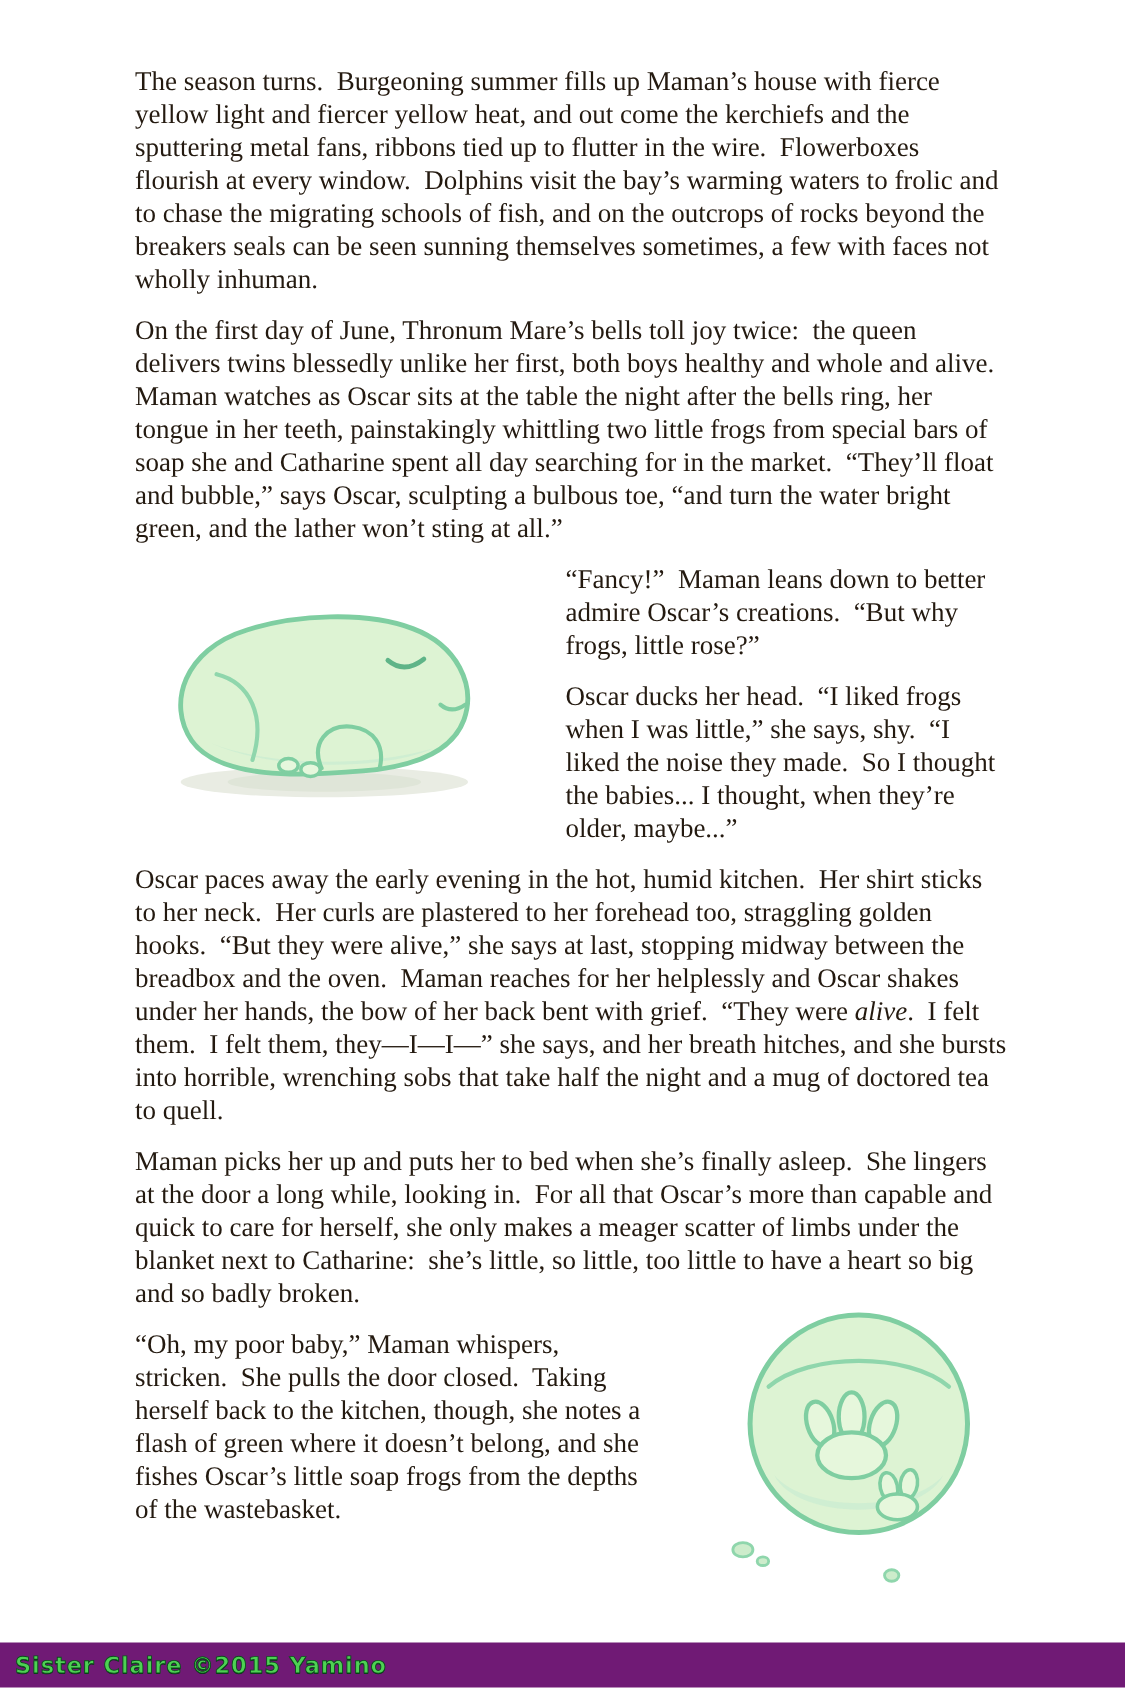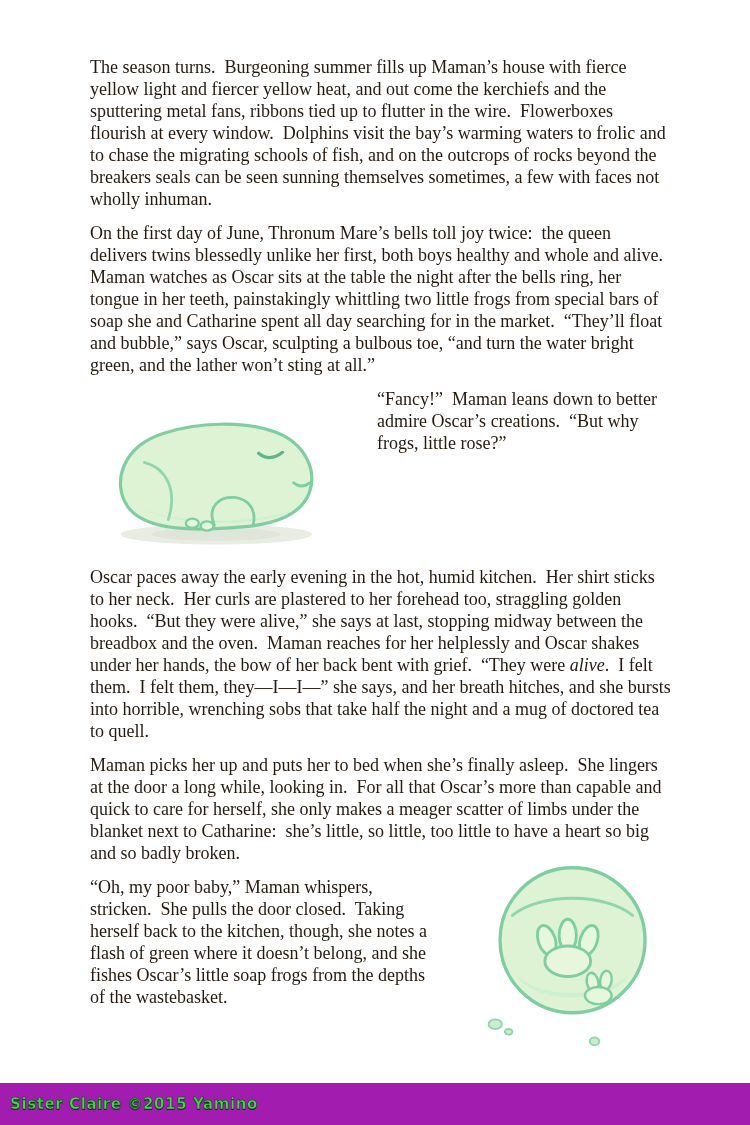--- a/index.html
+++ b/index.html
@@ -8,43 +8,43 @@
     width: 750px;
     height: 1125px;
     background: #ffffff;
     position: relative;
     overflow: hidden;
     font-family: "Liberation Serif", "DejaVu Serif", serif;
     color: #241a10;
   }
   .content {
     position: absolute;
-    top: 56px;
+    top: 43px;
     left: 90px;
     width: 582px;
   }
   p {
     margin: 0 0 12px 0;
     font-size: 18px;
     line-height: 22px;
     white-space: pre-wrap;
   }
   em { font-style: italic; }
   .row { display: flex; align-items: flex-start; margin: 0 0 12px 0; gap: 33px; }
   .row1-illus { width: 254px; flex: none; padding: 10px 8px 0 12px; }
   .row1-text { flex: 1; }
   .row2-text { flex: 1; padding-right: 10px; }
   .row2-illus { width: 192px; flex: none; margin-top: -16px; }
   .row1-text p:last-child, .row2-text p:last-child { margin-bottom: 0; }
   .footer {
     position: absolute;
     left: 0; bottom: 0;
     width: 100%;
-    height: 42px;
-    background: #a21caf;
+    height: 30px;
+    background: #701a75;
     display: flex;
     align-items: center;
     padding: 0 10px;
     font-family: "DejaVu Sans", "Liberation Sans", sans-serif;
     font-weight: bold;
     font-size: 15px;
     letter-spacing: 0.6px;
     color: #4ed153;
     -webkit-text-stroke: 0.6px #0c4d1d;
     text-shadow: 0 1px 0 #063312;
@@ -70,20 +70,21 @@
         <path d="M44 70 C68 76 80 100 70 132" fill="none" stroke="#8fd6ac" stroke-width="3" stroke-linecap="round"></path>
         <path d="M120 138 C112 120 124 106 142 108 C158 110 166 122 162 138" fill="none" stroke="#7fcea1" stroke-width="3" stroke-linecap="round"></path>
         <path d="M168 60 Q180 70 194 59" fill="none" stroke="#5fb488" stroke-width="3.5" stroke-linecap="round"></path>
         <path d="M206 92 Q214 99 224 92" fill="none" stroke="#7fcea1" stroke-width="3" stroke-linecap="round"></path>
         <ellipse cx="96" cy="136" rx="7" ry="5" fill="#e6f7dc" stroke="#7fcea1" stroke-width="2.5"></ellipse>
         <ellipse cx="112" cy="139" rx="7" ry="5" fill="#e6f7dc" stroke="#7fcea1" stroke-width="2.5"></ellipse>
       </svg>
     </div>
     <div class="row1-text">
       <p>“Fancy!”  Maman leans down to better admire Oscar’s creations.  “But why frogs, little rose?”</p>
+      <p>Oscar ducks her head.  “I liked frogs when I was little,” she says, shy.  “I liked the noise they made.  So I thought the babies... I thought, when they’re older, maybe...”</p>
     </div>
   </div>
 
 
   <p><span>Oscar paces away the early evening in the hot, humid kitchen.  Her shirt sticks to her neck.  Her curls are plastered to her forehead too, straggling golden hooks.  “But they were alive,” she says at last, stopping midway between the breadbox and the oven.  Maman reaches for her helplessly and Oscar shakes under her hands, the bow of her back bent with grief.  “They were </span><em>alive</em><span>.  I felt them.  I felt them, they—I—I—” she says, and her breath hitches, and she bursts into horrible, wrenching sobs that take half the night and a mug of doctored tea to quell.</span></p>
 
   <p>Maman picks her up and puts her to bed when she’s finally asleep.  She lingers at the door a long while, looking in.  For all that Oscar’s more than capable and quick to care for herself, she only makes a meager scatter of limbs under the blanket next to Catharine:  she’s little, so little, too little to have a heart so big and so badly broken.</p>
 
   <div class="row">
     <div class="row2-text">

